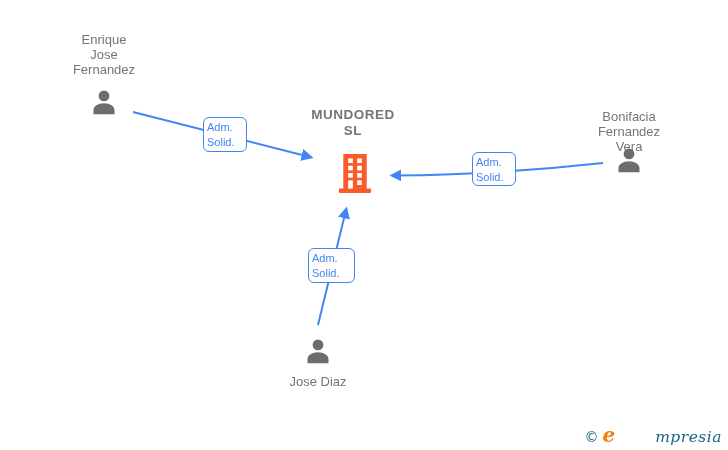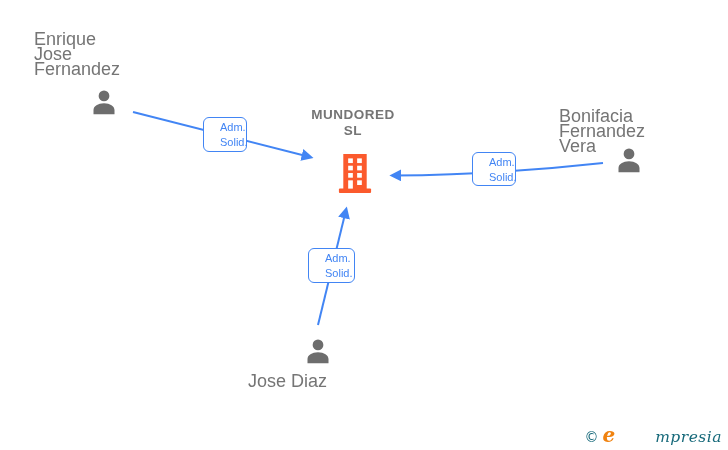--- a/index.html
+++ b/index.html
@@ -21,22 +21,23 @@
     z-index: 1;
   }
   .node {
     position: absolute;
     z-index: 2;
     cursor: pointer;
   }
   .person-name {
     position: absolute;
     width: 140px;
+    text-align: center;
     color: #757575;
-    font-size: 18px;
+    font-size: 13px;
     line-height: 15px;
     z-index: 2;
   }
   .person-icon {
     position: absolute;
     width: 30px;
     height: 30px;
     z-index: 2;
   }
   .company-name {
@@ -58,21 +59,21 @@
   }
   .edge-label {
     position: absolute;
     box-sizing: border-box;
     background: #ffffff;
     border: 1.5px solid #4285f4;
     border-radius: 6px;
     color: #4285f4;
     font-size: 11px;
     line-height: 15px;
-    padding: 2px 0 0 16px;
+    padding: 2px 0 0 3px;
     z-index: 3;
   }
   .logo {
     position: absolute;
     right: 6px;
     bottom: 3px;
     z-index: 2;
     display: flex;
     align-items: baseline;
     gap: 4px;

